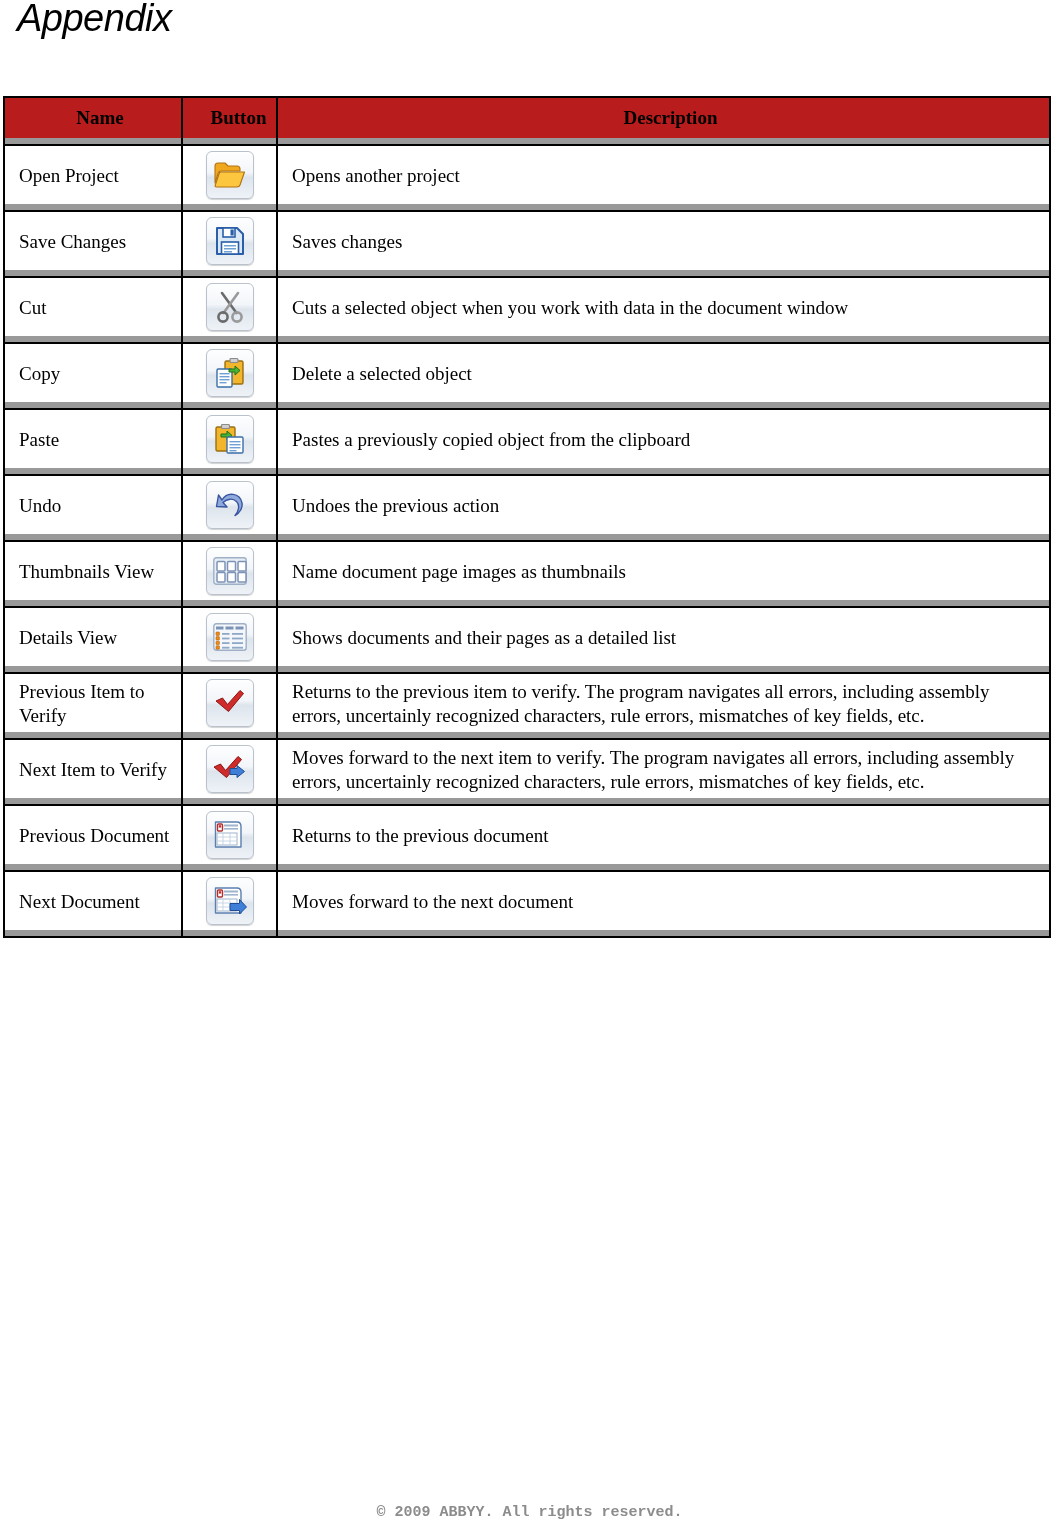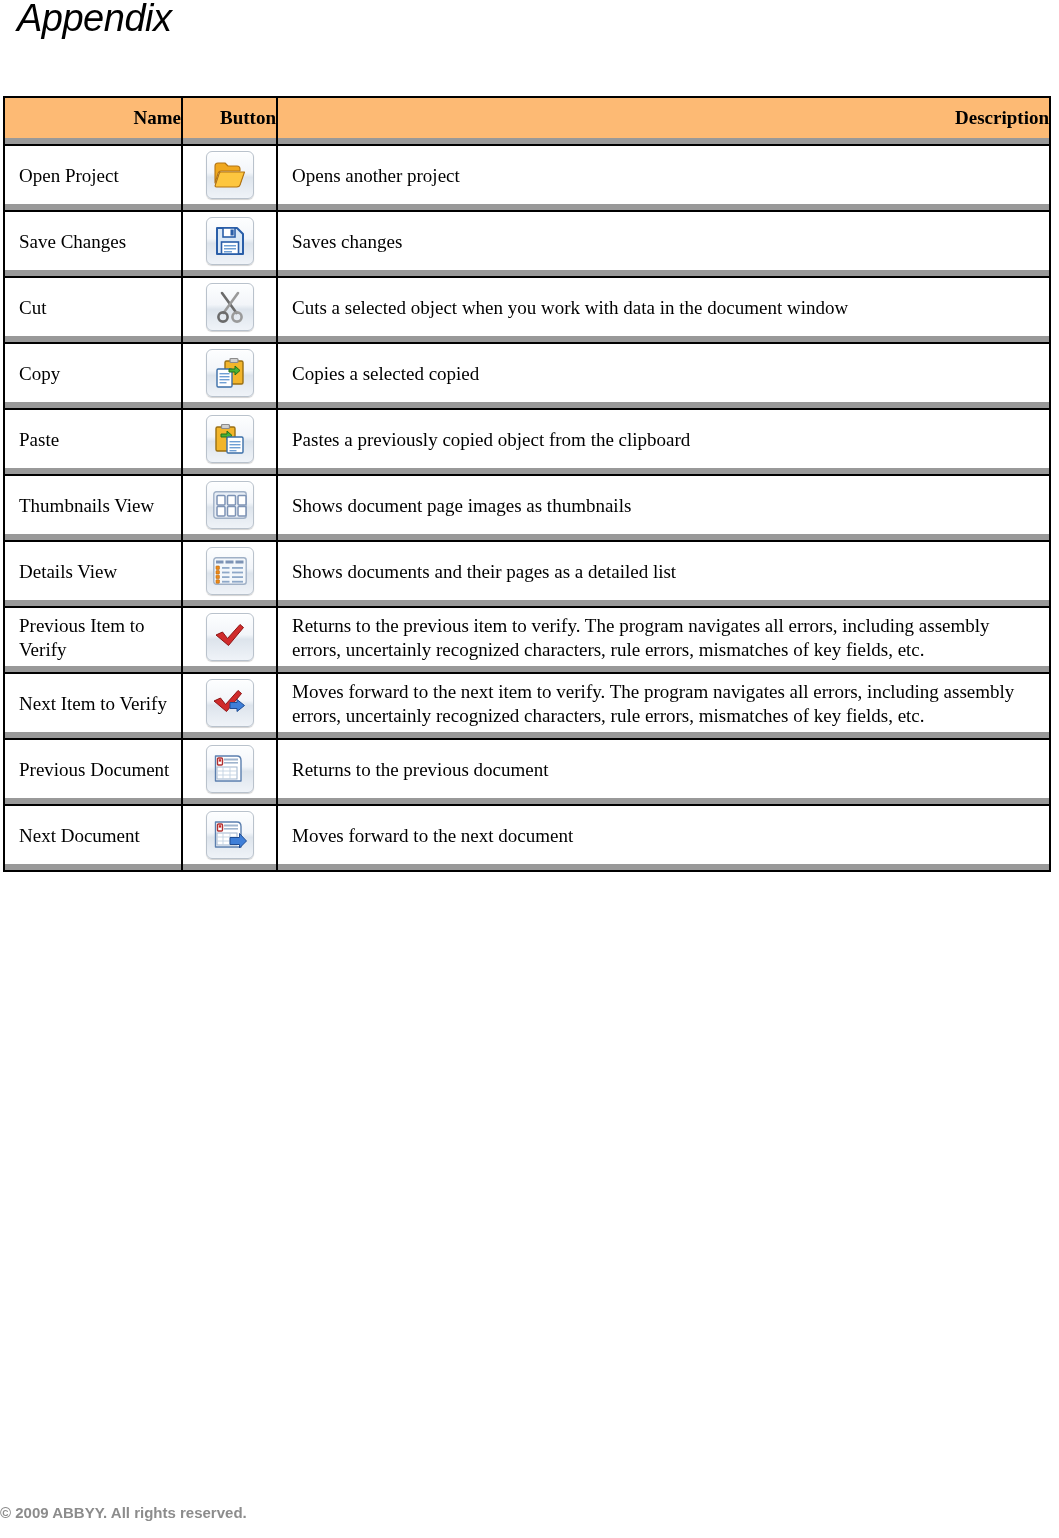--- a/index.html
+++ b/index.html
@@ -68,25 +68,25 @@
   .toolbar-table td {
     border-left: 2px solid #000;
     border-right: 2px solid #000;
     border-top: 2px solid #000;
     border-bottom: 2px solid #000;
     padding: 0;
     vertical-align: middle;
   }
 
   thead th {
-    background: #fdba74;
+    background: #b91c1c;
     font-family: "Liberation Serif", "DejaVu Serif", serif;
     font-weight: bold;
     font-size: 19px;
-    text-align: right;
+    text-align: center;
     height: 46px;
     box-shadow: inset 0 -6px 0 0 #999999;
   }
   th .cellpad { padding: 0 0 6px 14px; }
   th.btn-col .cellpad { padding: 0 0 6px 18px; }
 
   tbody td {
     background: #ffffff;
     font-size: 19px;
     line-height: 24px;
@@ -113,21 +113,22 @@
     vertical-align: middle;
   }
   .icon-btn svg { display: block; position: absolute; left: 50%; top: 50%; transform: translate(-50%,-50%); }
 
   
   .footer {
     position: absolute;
     left: 0;
     right: 0;
     top: 1504px;
-    font-family: Liberation Sans, sans-serif;
+    text-align: center;
+    font-family: Liberation Mono, monospace;
     font-weight: bold;
     font-size: 15px;
     color: #8c8c8c;
   }
 </style>
 </head>
 <body>
 
 <div class="page">
 
@@ -222,21 +223,21 @@
         <rect x="3" y="12" width="15" height="18" rx="1.2" fill="#ffffff" stroke="#3a6ea8" stroke-width="1.4"></rect>
         <rect x="5.5" y="16" width="10" height="1.4" fill="#6f9fd4"></rect>
         <rect x="5.5" y="19" width="10" height="1.4" fill="#6f9fd4"></rect>
         <rect x="5.5" y="22" width="10" height="1.4" fill="#6f9fd4"></rect>
         <rect x="5.5" y="25" width="7" height="1.4" fill="#6f9fd4"></rect>
         <path d="M15 12 L21 12 L21 9 L26 13.5 L21 18 L21 15 L15 15 Z" fill="#46b236" stroke="#22701a" stroke-width="1"></path>
       </svg></span>
     </div>
           </td>
           <td class="desc">
-            <div class="cellpad">Copies a selected copied</div>
+            <div class="cellpad">Delete a selected object</div>
           </td>
         </tr>
         <tr>
           <td>
             <div class="cellpad">Paste</div>
           </td>
           <td class="btn-col">
             <div class="cellpad">
       <span class="icon-btn"><svg width="32" height="32" viewBox="0 0 32 32">
         <rect x="2" y="4" width="19" height="24" rx="1.5" fill="#f2b52b" stroke="#9a6f12" stroke-width="1.4"></rect>
@@ -245,20 +246,35 @@
         <rect x="13" y="14" width="16" height="16" rx="1.2" fill="#ffffff" stroke="#3a6ea8" stroke-width="1.4"></rect>
         <rect x="15.5" y="18" width="11" height="1.4" fill="#6f9fd4"></rect>
         <rect x="15.5" y="21" width="11" height="1.4" fill="#6f9fd4"></rect>
         <rect x="15.5" y="24" width="11" height="1.4" fill="#6f9fd4"></rect>
         <rect x="15.5" y="27" width="7" height="1.4" fill="#6f9fd4"></rect>
       </svg></span>
     </div>
           </td>
           <td class="desc">
             <div class="cellpad">Pastes a previously copied object from the clipboard</div>
+          </td>
+        </tr>
+        <tr>
+          <td>
+            <div class="cellpad">Undo</div>
+          </td>
+          <td class="btn-col">
+            <div class="cellpad">
+      <span class="icon-btn"><svg width="30" height="28" viewBox="0 0 30 28">
+        <path d="M7 9 C12 0.5 25 1.5 27 12 C27.8 16.5 25 22 20 24.5 C24 20 25 14 21.5 10.5 C18 7 12 7.5 8 11.5 L12 16 L1.5 15.5 L3.5 4 Z" fill="#8fa9dd" stroke="#3a55a0" stroke-width="1.4" stroke-linejoin="round"></path>
+      </svg></span>
+    </div>
+          </td>
+          <td class="desc">
+            <div class="cellpad">Undoes the previous action</div>
           </td>
         </tr>
         <tr>
           <td>
             <div class="cellpad">Thumbnails View</div>
           </td>
           <td class="btn-col">
             <div class="cellpad">
       <span class="icon-btn"><svg width="34" height="28" viewBox="0 0 34 28">
         <rect x="0.8" y="0.8" width="32.4" height="26.4" rx="2.5" fill="#e8eef6" stroke="#9fb0c6" stroke-width="1.4"></rect>
@@ -267,21 +283,21 @@
                     <rect x="13" y="3" width="8" height="9.5" rx="1" fill="#ffffff" stroke="#7d93b5" stroke-width="1.5"></rect>
                     <rect x="23.5" y="3" width="8" height="9.5" rx="1" fill="#ffffff" stroke="#7d93b5" stroke-width="1.5"></rect>
                     <rect x="2.5" y="14" width="8" height="9.5" rx="1" fill="#ffffff" stroke="#7d93b5" stroke-width="1.5"></rect>
                     <rect x="13" y="14" width="8" height="9.5" rx="1" fill="#ffffff" stroke="#7d93b5" stroke-width="1.5"></rect>
                     <rect x="23.5" y="14" width="8" height="9.5" rx="1" fill="#ffffff" stroke="#7d93b5" stroke-width="1.5"></rect>
                   </g>
       </svg></span>
     </div>
           </td>
           <td class="desc">
-            <div class="cellpad">Shows document page images as thumbnails</div>
+            <div class="cellpad">Name document page images as thumbnails</div>
           </td>
         </tr>
         <tr>
           <td>
             <div class="cellpad">Details View</div>
           </td>
           <td class="btn-col">
             <div class="cellpad">
       <span class="icon-btn"><svg width="34" height="28" viewBox="0 0 34 28">
         <rect x="0.8" y="0.8" width="32.4" height="26.4" rx="2.5" fill="#f3f7fb" stroke="#9fb0c6" stroke-width="1.4"></rect>

